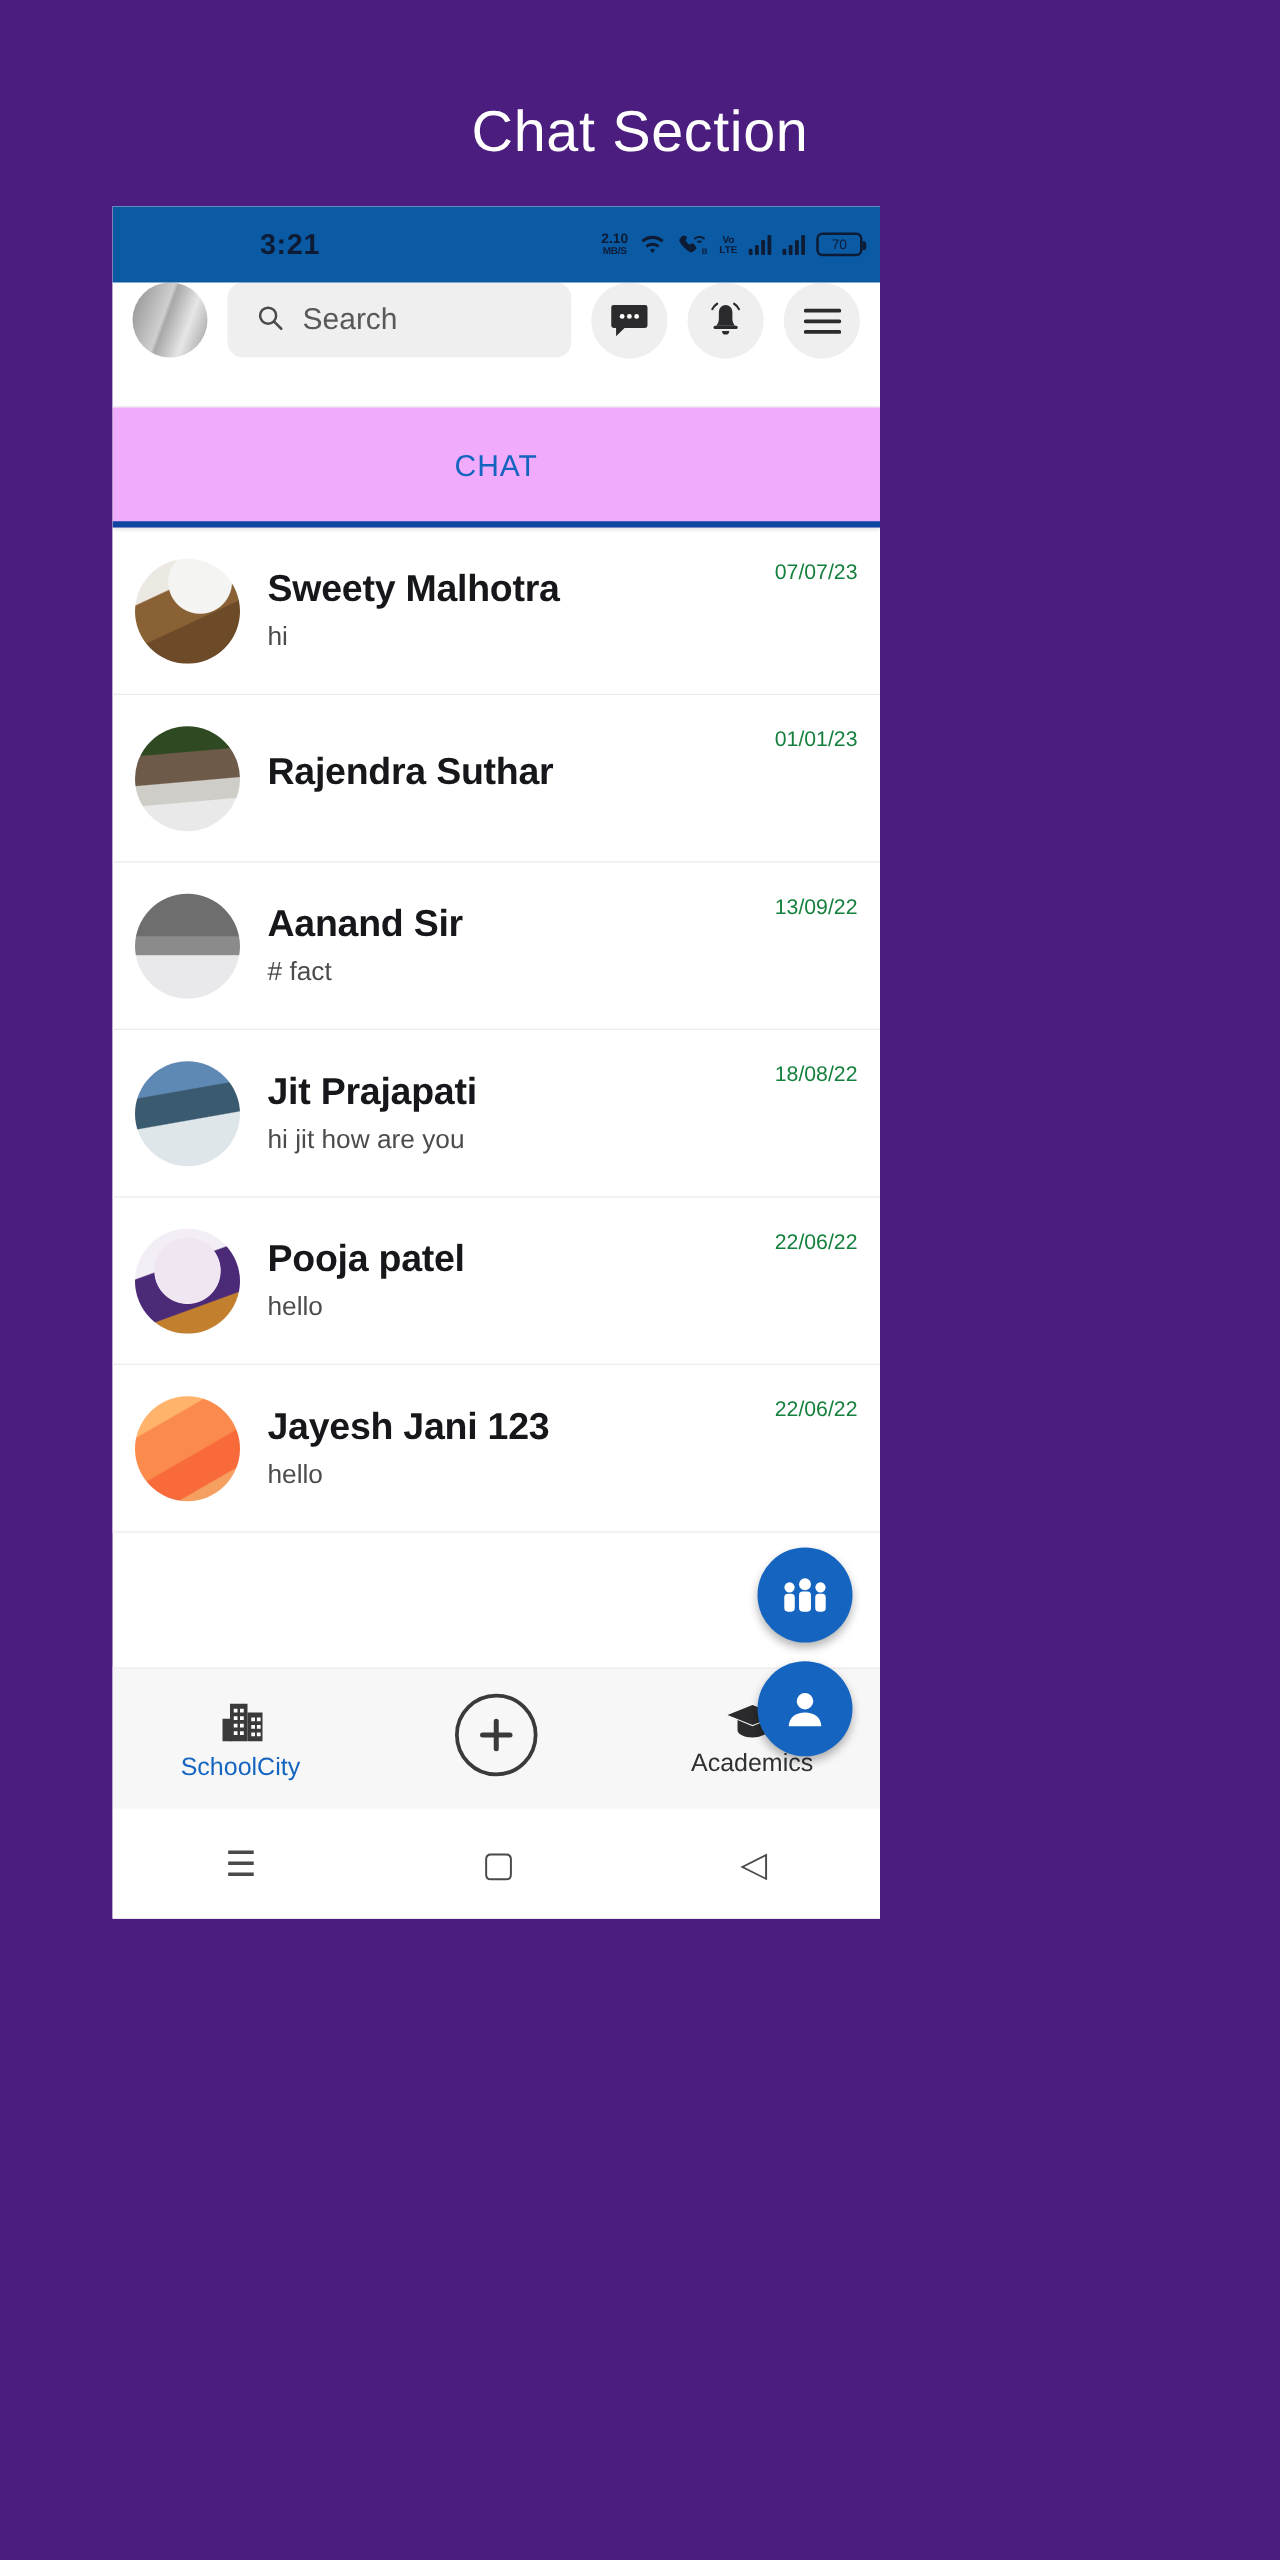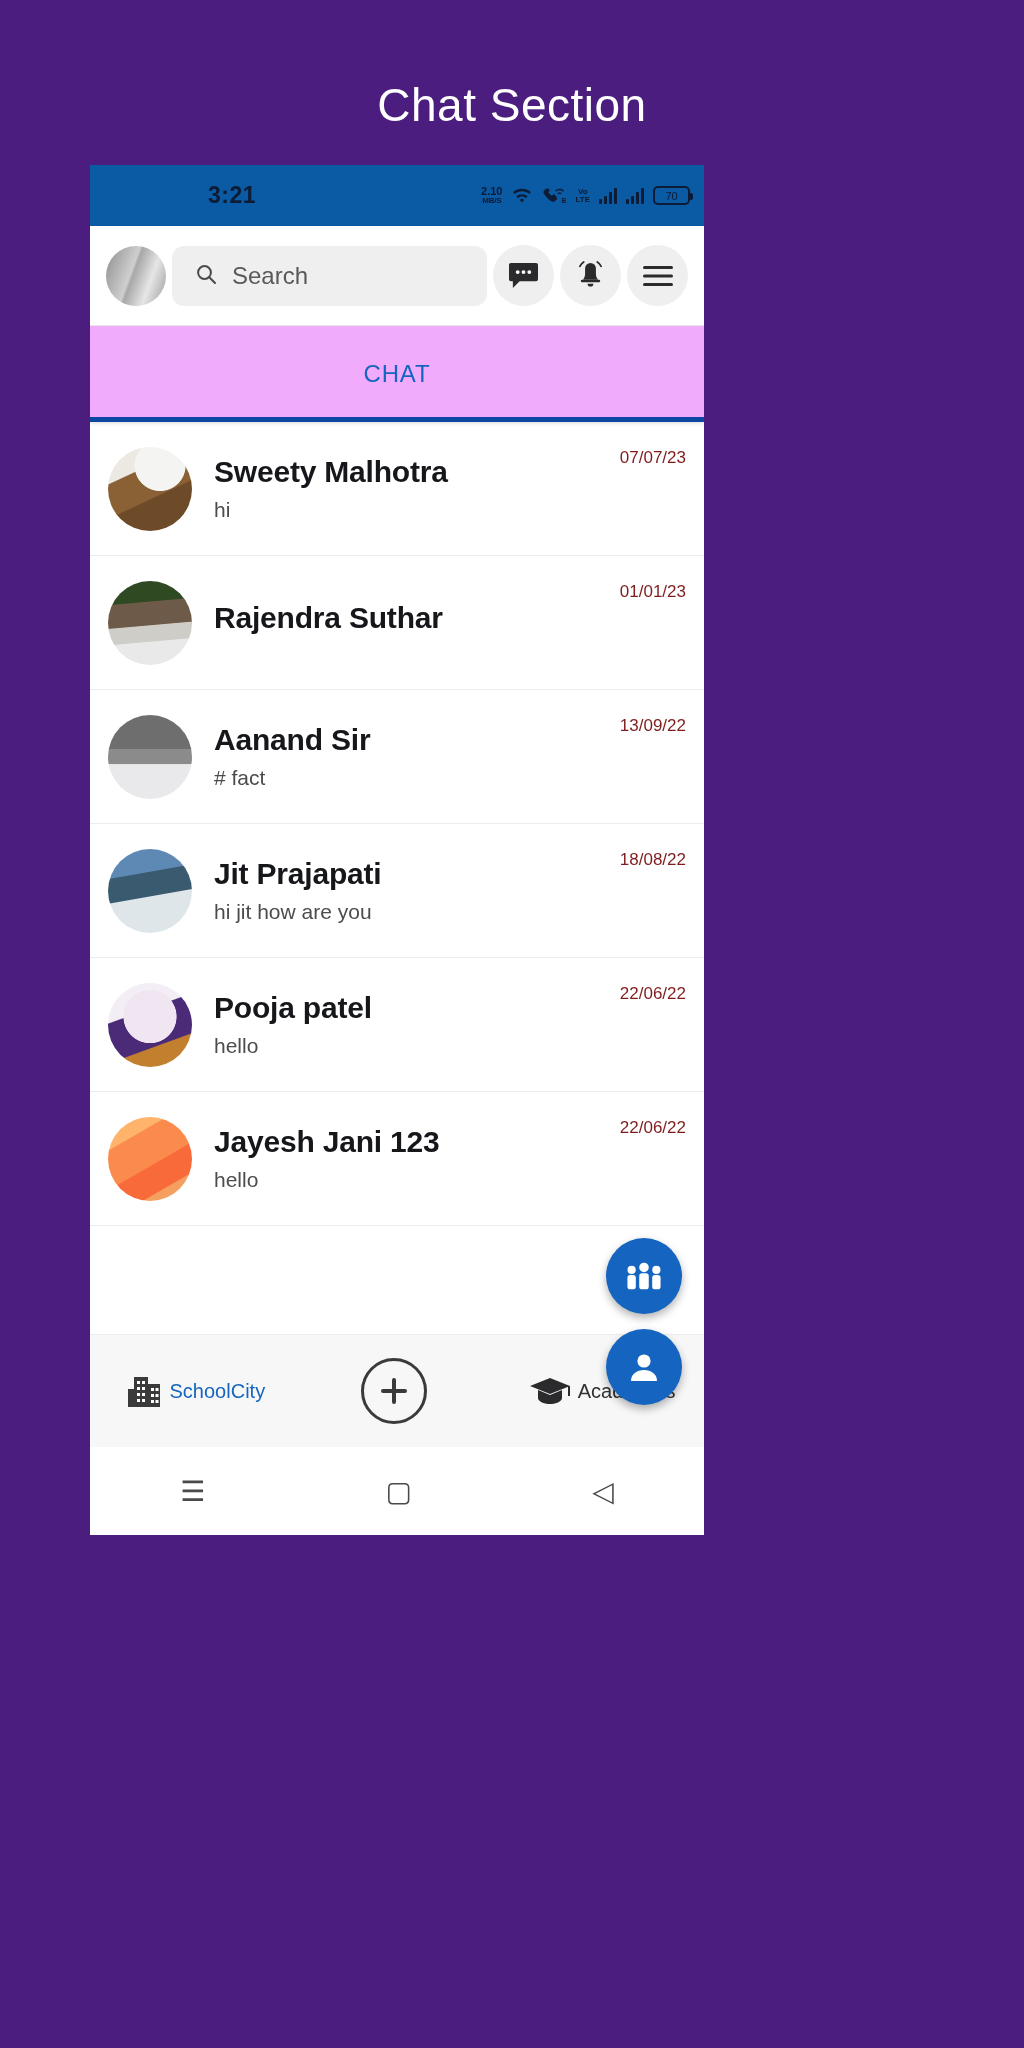--- a/index.html
+++ b/index.html
@@ -45,22 +45,22 @@
   .bars i:nth-child(3){height:12px}.bars i:nth-child(4){height:16px}
   .batt {
     width:37px;height:19px;border:2px solid #0d1b35;border-radius:5px;
     display:flex;align-items:center;justify-content:center;position:relative;
   }
   .batt:after{content:"";position:absolute;right:-5px;top:5px;width:3px;height:7px;background:#0d1b35;border-radius:0 2px 2px 0;}
   .batt span{font-size:11px;font-weight:400;color:#0d1b35;}
 
   
   .toolbar {
-    height: 100px; background:#fff; display:flex; align-items:center;
-    padding: 0 16px; gap: 6px; border-bottom:1px solid #e8e8e8;
+    height: 100px; background:#fff; display:flex; align-items:flex-start;
+    padding: 0 16px; gap: 16px; border-bottom:1px solid #e8e8e8;
   }
   .avatar-top {
     width:60px;height:60px;border-radius:50%;flex:0 0 auto;
     background: linear-gradient(110deg,#8d8d8d 0%,#cfcfcf 42%,#a8a8a8 46%,#e6e6e6 70%,#9a9a9a 100%);
   }
   .searchbox {
     flex:1 1 auto; height:60px; background:#efefef; border-radius:12px;
     display:flex; align-items:center; gap:14px; padding:0 22px;
   }
   .searchbox .ph { color:#59595c; font-size:24px; }
@@ -82,21 +82,21 @@
   
   .list { background:#fff; }
   .row {
     display:flex; align-items:center; gap:22px;
     padding: 0 18px; height:134px; border-bottom:1px solid #ececec; position:relative;
   }
   .rav { width:84px;height:84px;border-radius:50%;flex:0 0 auto; background:#bdbdbd; overflow:hidden;}
   .meta { flex:1 1 auto; min-width:0; }
   .nm { font-size:30px; font-weight:700; color:#16171a; letter-spacing:-.2px; line-height:1.15;}
   .msg { font-size:21px; color:#4c4c4f; margin-top:8px; }
-  .dt { position:absolute; right:18px; top:26px; font-size:17px; color:#7f1d1d; }
+  .dt { position:absolute; right:18px; top:26px; font-size:17px; color:#15803d; }
 
   
   .av-sweety{background:
      radial-gradient(circle at 62% 22%, #f4f4f2 0 30%, transparent 31%),
      linear-gradient(155deg,#ece9e2 0 30%,#8a6135 31% 58%,#6d4a28 59% 100%);}
   .av-rajendra{background:linear-gradient(175deg,#2f4a22 0 26%,#6d5a49 27% 52%,#cfcdc8 53% 70%,#e9e9ea 71% 100%);}
   .av-aanand{background:linear-gradient(180deg,#6e6e6e 0 40%,#8b8b8b 41% 58%,#e9e9ec 59% 100%);}
   .av-oxford{background:linear-gradient(145deg,#bdbdb8 0%,#cfcfcb 45%,#9b9b96 100%);}
   .av-jit{background:linear-gradient(170deg,#5f89b5 0 30%,#3a5a70 31% 55%,#dfe6ea 56% 100%);}
   .av-pooja{background:
@@ -112,21 +112,21 @@
   }
   .fab-group { bottom:221px; }
   .fab-person { bottom:130px; }
 
   
   .bottomnav {
     position:absolute; left:0; right:0; bottom:88px; height:113px;
     background:#f7f7f7; display:flex; align-items:center; z-index:5;
     border-top:1px solid #ededed;
   }
-  .bn { flex:1; display:flex; align-items:center; justify-content:center; gap:6px; }
+  .bn { flex:1; display:flex; flex-direction:column; align-items:center; justify-content:center; gap:6px; }
   .bn-label { font-size:20px; }
   .bn-school .bn-label { color:#1565C0; }
   .bn-acad .bn-label { color:#2f3133; }
   .plus-circle {
     width:66px;height:66px;border-radius:50%;border:3px solid #3a3a3a;
     display:flex;align-items:center;justify-content:center;
   }
 
   
   .androidnav {

